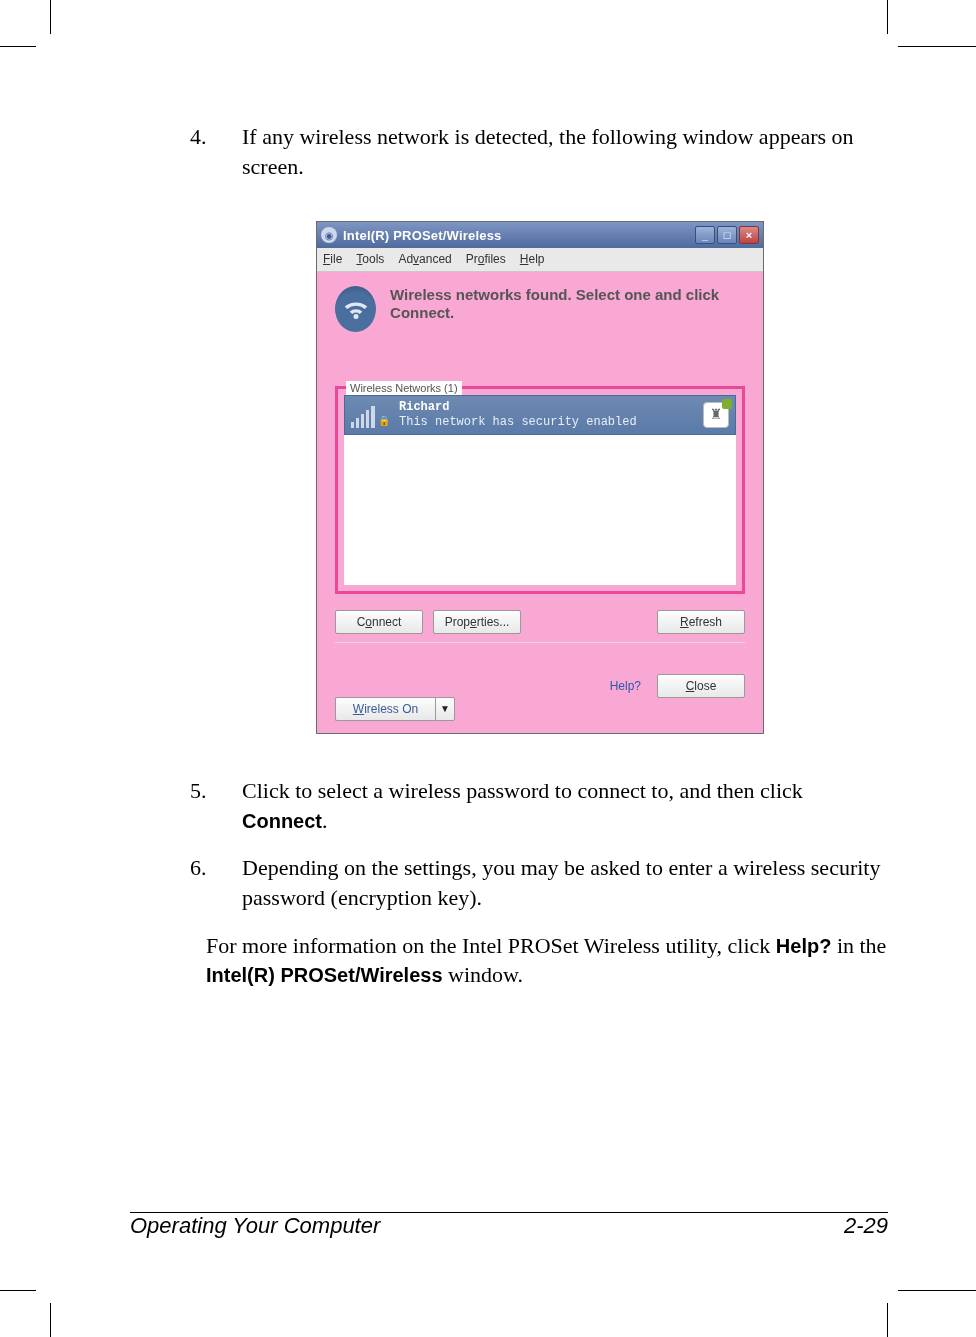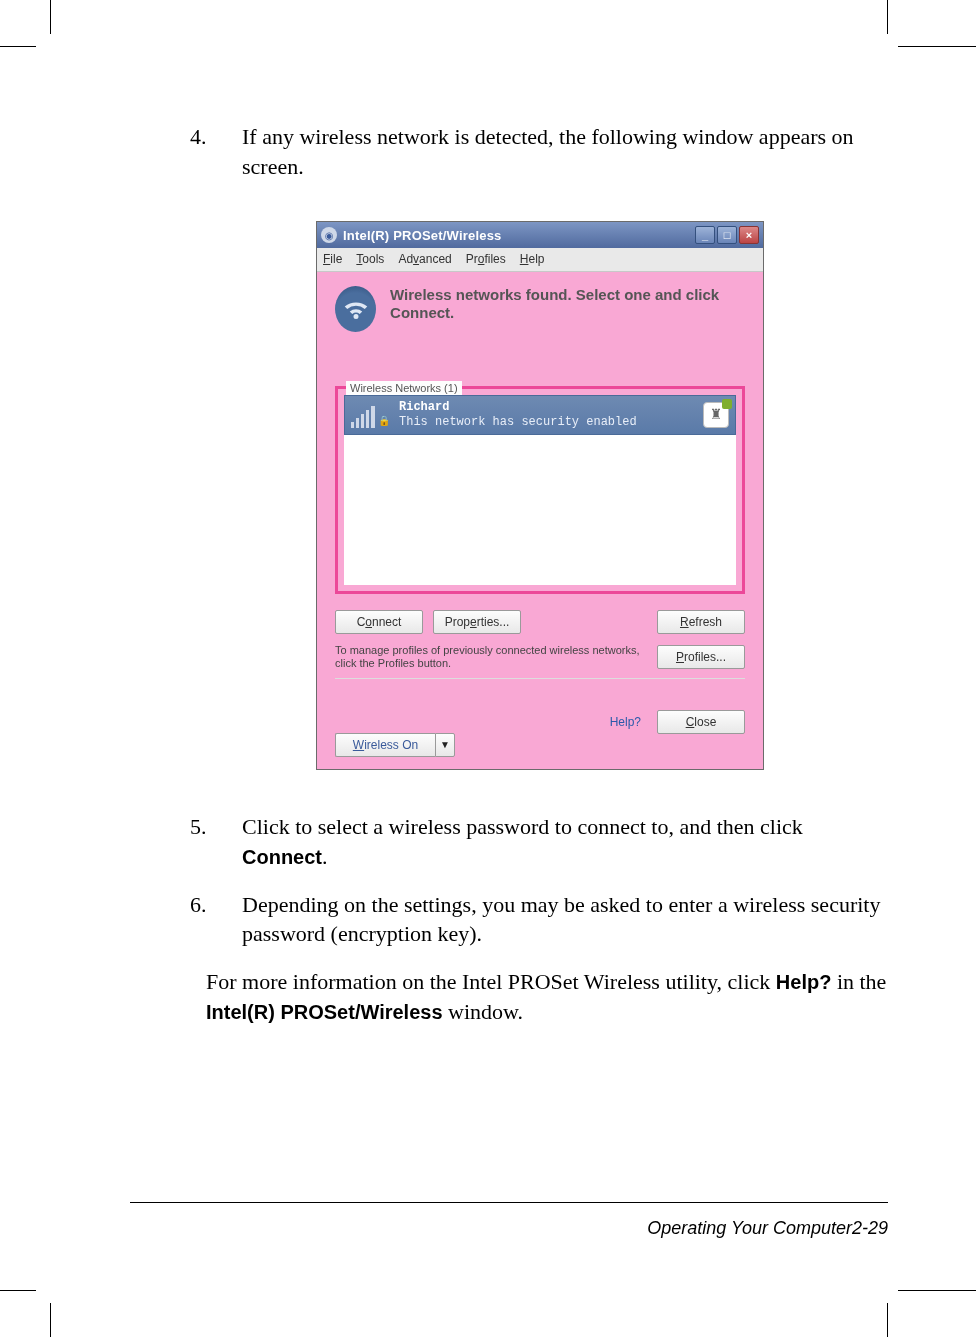--- a/index.html
+++ b/index.html
@@ -65,21 +65,21 @@
   .hint-row { display:flex; align-items:center; gap:10px; font-size:11px; color:#444; margin: 2px 0 8px 0; }
   .hint-row .txt { flex:1; line-height:1.2; }
 
   .statusbar { display:flex; align-items:center; gap:8px; border-top:1px solid #ddd; padding-top:8px; }
   .status-drop { display:flex;margin-top:46px; }
   .status-drop .btn { width: 100px; border-right:none; border-radius: 2px 0 0 2px; color:#3a5a9a; }
   .status-drop .dd { width: 20px; border:1px solid #9a9a9a; background:linear-gradient(#fdfdfd,#e8e8e8); display:flex; align-items:center; justify-content:center; border-radius:0 2px 2px 0; font-size:10px; }
   .statusbar .spacer { flex:1; }
   .help-link { color:#2a5aaa; font-size:12px; margin-right:8px; }
 
-  .footer { position:absolute; left:130px; right:88px; bottom:98px; border-top:1px solid #000; padding-top:15px; display:flex; justify-content:flex-end; font-style:italic; font-family:Arial, Helvetica, sans-serif; font-size:18px; }
+  .footer { position:absolute; left:130px; right:88px; bottom:98px; border-top:1px solid #000; padding-top:0; display:flex; justify-content:space-between; font-style:italic; font-family:Arial, Helvetica, sans-serif; font-size:22px; }
 </style>
 </head>
 <body>
 
 <div class="page">
 
   <div class="crop tl-h"></div>
   <div class="crop tl-v"></div>
   <div class="crop tr-h"></div>
   <div class="crop tr-v"></div>
@@ -143,24 +143,20 @@
             <div class="netlist-empty"></div>
           </div>
 
           <div class="btnrow">
             <div class="btn">C<span class="u">o</span>nnect</div>
             <div class="btn">Prop<span class="u">e</span>rties...</div>
             <div class="spacer"></div>
             <div class="btn"><span class="u">R</span>efresh</div>
           </div>
 
-          <div class="hint-row">
-            <div class="txt">To manage profiles of previously connected wireless networks, click the Profiles button.</div>
-            <div class="btn"><span class="u">P</span>rofiles...</div>
-          </div>
 
           <div class="statusbar">
             <div class="status-drop">
               <div class="btn"><span class="u">W</span>ireless On</div>
               <div class="dd">▼</div>
             </div>
             <div class="spacer"></div>
             <div class="help-link">Help?</div>
             <div class="btn"><span class="u">C</span>lose</div>
           </div>

